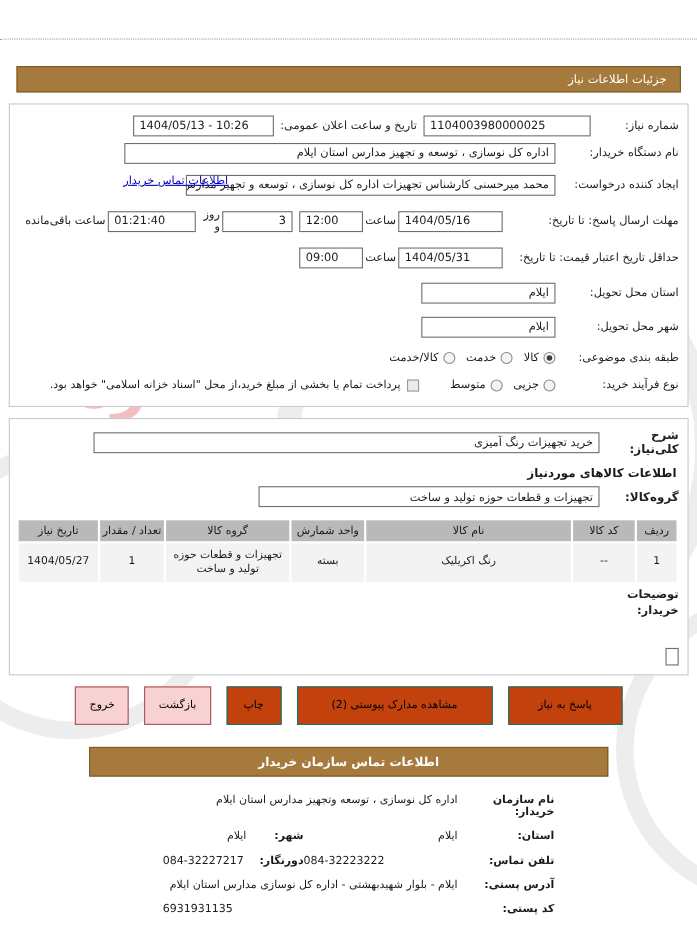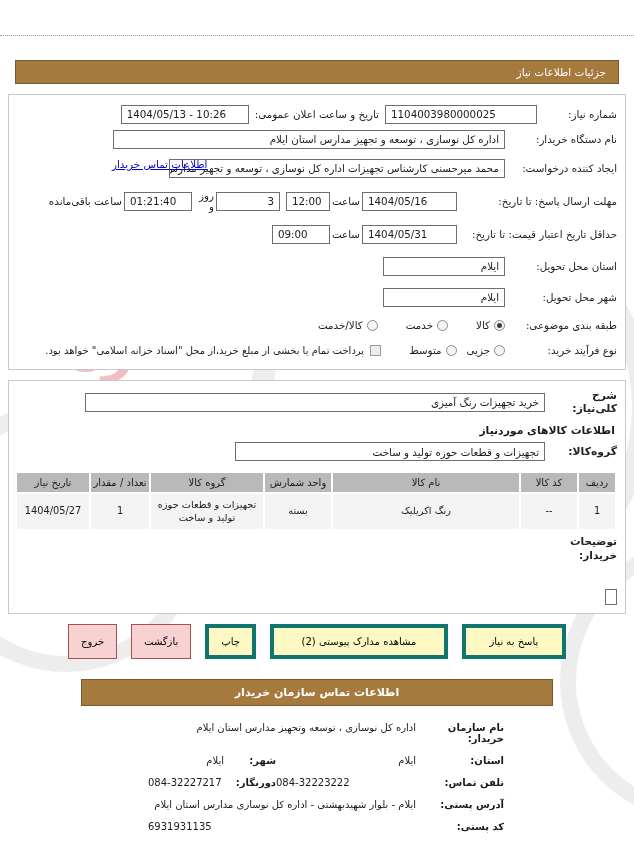--- a/index.html
+++ b/index.html
@@ -38,32 +38,32 @@
     white-space:nowrap;overflow:hidden;flex-shrink:0;
   }
   .num{direction:ltr;unicode-bidi:isolate;}
   .bold{font-weight:bold;}
   .creator-link{position:absolute;left:95px;top:5px;color:#0000cc;text-decoration:underline;font-size:10.3px;background:transparent;cursor:pointer;white-space:nowrap;}
   .daylbl{flex:0 0 20px;width:20px;line-height:1.05;margin:0 2px;font-size:10.3px;}
   
   .radio{width:11px;height:11px;border:1px solid #8a8a8a;border-radius:50%;background:#f4f4f4;margin-left:4px;flex-shrink:0;box-sizing:border-box;position:relative;}
   .radio.sel::after{content:"";position:absolute;inset:2px;background:#3c3c3c;border-radius:50%;}
   .chk{width:11px;height:11px;border:1px solid #9a9a9a;background:#ececec;margin-left:6px;flex-shrink:0;box-sizing:border-box;}
-  .optlbl{margin-left:28px;white-space:nowrap;font-size:10.3px;}
+  .optlbl{margin-left:10px;white-space:nowrap;font-size:10.3px;}
   
   .sec-head{font-weight:bold;margin:8px 2px 4px;font-size:10.8px;}
   
   table.goods{width:100%;border-collapse:separate;border-spacing:2px;margin:8px 0 4px;table-layout:fixed;}
   table.goods th{background:#b9b9b9;font-weight:normal;font-size:10px;padding:4px 2px;}
   table.goods td{background:#f3f3f3;font-size:9.8px;padding:5px 2px;text-align:center;line-height:1.3;}
   
   .btnrow{display:flex;justify-content:center;align-items:center;gap:14px;margin-top:10px;}
   .btn{height:35px;box-sizing:border-box;display:flex;align-items:center;justify-content:center;
        font-size:10px;padding:0 12px;cursor:pointer;white-space:nowrap;font-family:inherit;}
-  .btn-green{background:#fef9c3;border:4px solid #0f766e;padding-left:12px;}
+  .btn-green{background:#c2410c;border:1px solid #0f766e;padding-left:12px;}
   .btn-pink{background:#f8d2d2;border:1px solid #a85050;}
   
   .contact{width:356px;margin:16px 130px 0 0;display:grid;
            grid-template-columns:88px 140px 52px 76px;row-gap:11px;align-items:start;font-size:10px;}
   .contact .lab{font-weight:bold;}
   .span3{grid-column:2 / 5;}
   .divider{width:438px;margin:15px auto 0;border-top:2px solid #4a4a4a;}
   .creator-sec{margin:20px 130px 0 0;font-size:10px;}
 </style>
 </head>
@@ -101,25 +101,25 @@
     <div class="frow" style="min-height:30px;">
       <span class="flabel">ایجاد کننده درخواست:</span>
       <span class="fbox" style="width:336px;">محمد میرحسنی کارشناس تجهیزات اداره کل نوسازی ، توسعه و تجهیز مدارس استان ایلام</span>
       <a class="creator-link">اطلاعات تماس خریدار</a>
     </div>
 
     <div class="frow" style="min-height:30px;">
       <span class="flabel w160">مهلت ارسال پاسخ: تا تاریخ:</span>
       <span class="fbox num" style="width:95px;">1404/05/16</span>
       <span class="inlbl" style="margin:0 2px;">ساعت</span>
-      <span class="fbox num" style="width:44px;">12:00</span>
+      <span class="fbox num" style="width:58px;">12:00</span>
       <span style="width:6px;flex-shrink:0;"></span>
       <span class="fbox num" style="width:64px;justify-content:flex-end;">3</span>
       <span class="daylbl">روز و</span>
-      <span class="fbox num" style="width:68px;">01:21:40</span>
+      <span class="fbox num" style="width:80px;">01:21:40</span>
       <span class="inlbl" style="margin:0 2px;">ساعت باقی‌مانده</span>
     </div>
 
     <div class="frow" style="min-height:30px;">
       <span class="flabel w160">حداقل تاریخ اعتبار قیمت: تا تاریخ:</span>
       <span class="fbox num" style="width:95px;">1404/05/31</span>
       <span class="inlbl" style="margin:0 2px;">ساعت</span>
       <span class="fbox num" style="width:58px;">09:00</span>
     </div>
 

